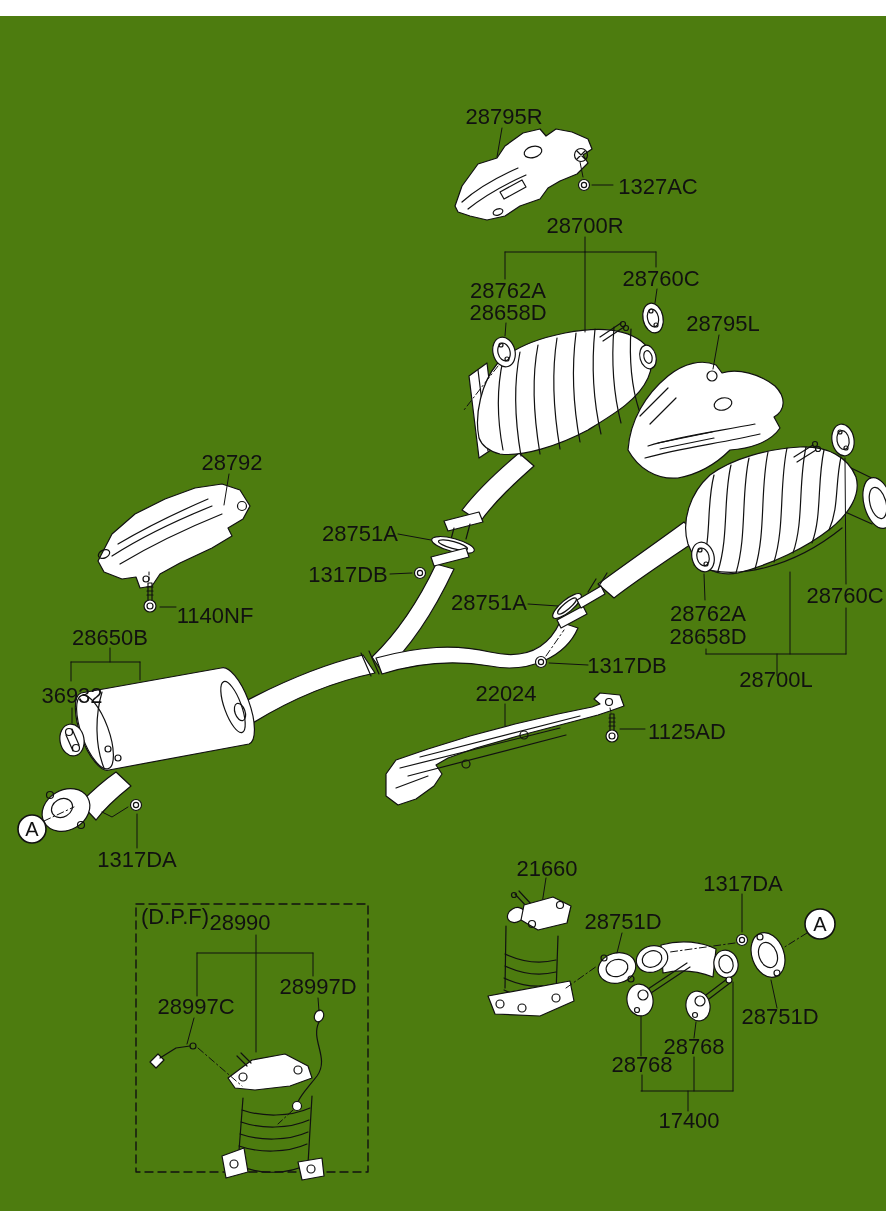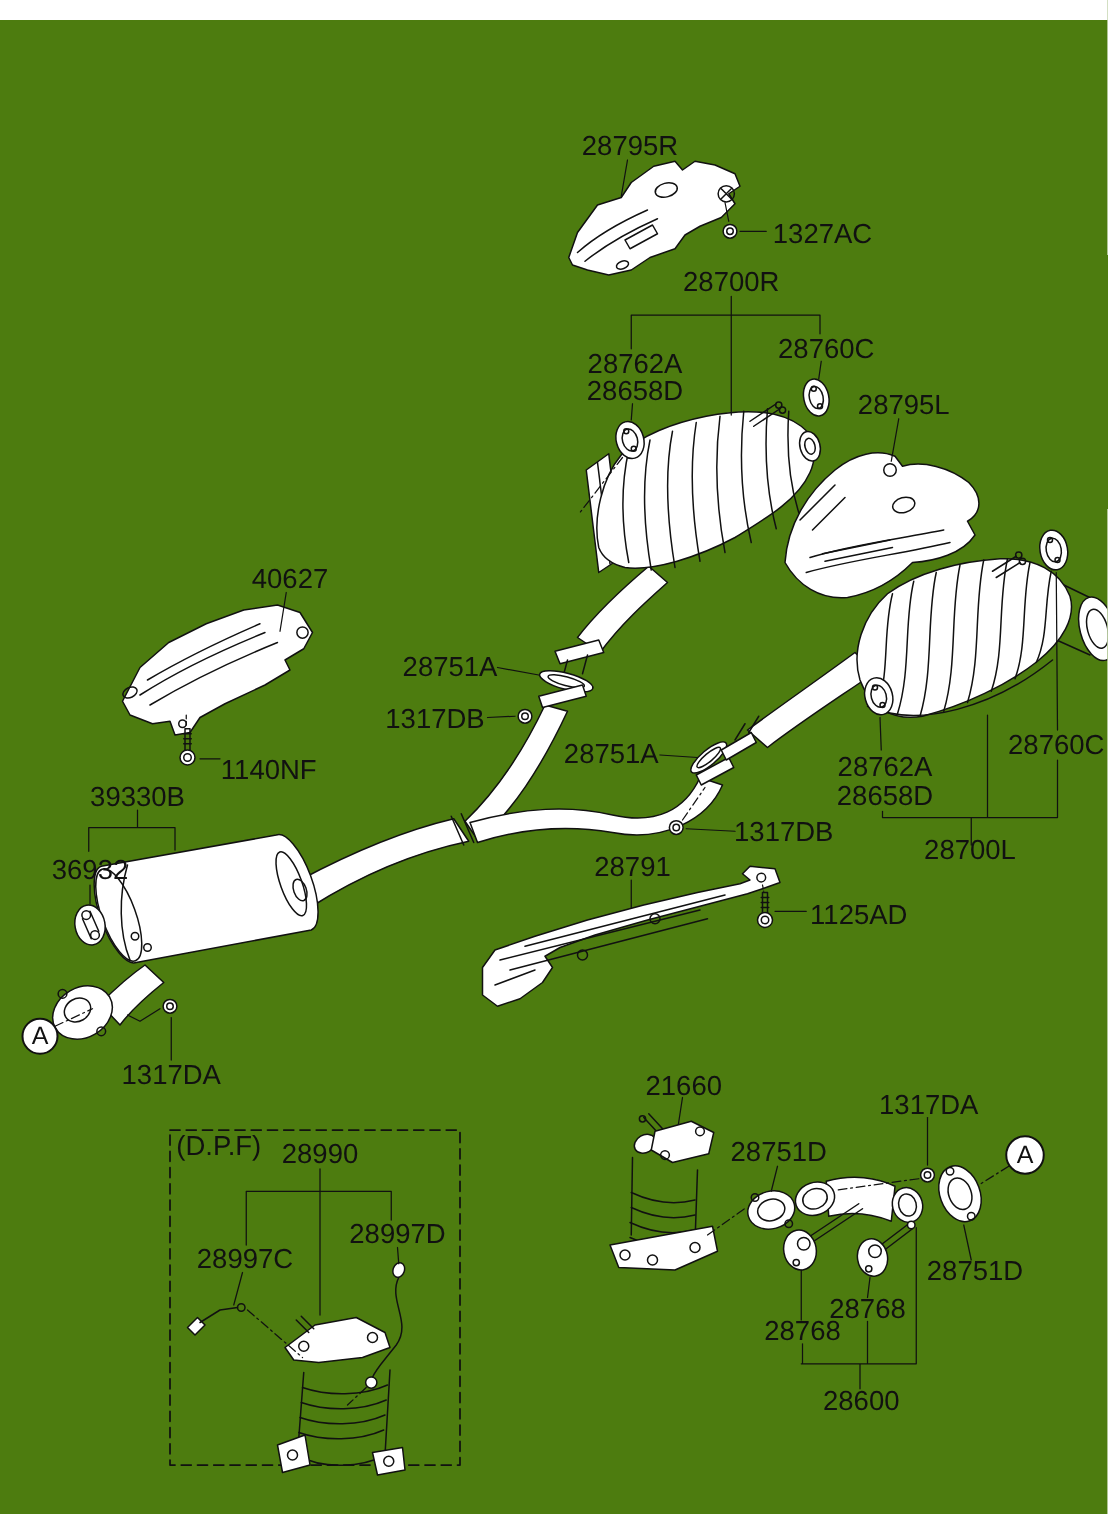--- a/index.html
+++ b/index.html
@@ -318,41 +318,41 @@
   </g>
 </svg>
 
   <div class="lbl" style="left:504px;top:101px">28795R</div>
   <div class="lbl" style="left:658px;top:171px">1327AC</div>
   <div class="lbl" style="left:585px;top:210px">28700R</div>
   <div class="lbl" style="left:508px;top:275px">28762A</div>
   <div class="lbl" style="left:508px;top:297px">28658D</div>
   <div class="lbl" style="left:661px;top:263px">28760C</div>
   <div class="lbl" style="left:723px;top:308px">28795L</div>
-  <div class="lbl" style="left:232px;top:447px">40627</div>
+  <div class="lbl" style="left:232px;top:447px">28792</div>
   <div class="lbl" style="left:360px;top:518px">28751A</div>
   <div class="lbl" style="left:348px;top:559px">1317DB</div>
   <div class="lbl" style="left:489px;top:587px">28751A</div>
   <div class="lbl" style="left:627px;top:650px">1317DB</div>
   <div class="lbl" style="left:215px;top:600px">1140NF</div>
-  <div class="lbl" style="left:110px;top:622px">39330B</div>
+  <div class="lbl" style="left:110px;top:622px">28650B</div>
   <div class="lbl" style="left:72px;top:680px">36932</div>
   <div class="lbl" style="left:708px;top:598px">28762A</div>
   <div class="lbl" style="left:708px;top:621px">28658D</div>
   <div class="lbl" style="left:845px;top:580px">28760C</div>
   <div class="lbl" style="left:776px;top:664px">28700L</div>
-  <div class="lbl" style="left:506px;top:678px">28791</div>
+  <div class="lbl" style="left:506px;top:678px">22024</div>
   <div class="lbl" style="left:687px;top:716px">1125AD</div>
   <div class="lbl marker" style="left:32px;top:813px">A</div>
   <div class="lbl" style="left:137px;top:844px">1317DA</div>
   <div class="lbl" style="left:175px;top:901px">(D.P.F)</div>
-  <div class="lbl" style="left:256px;top:907px">28990</div>
+  <div class="lbl" style="left:240px;top:907px">28990</div>
   <div class="lbl" style="left:196px;top:991px">28997C</div>
   <div class="lbl" style="left:318px;top:971px">28997D</div>
   <div class="lbl" style="left:547px;top:853px">21660</div>
   <div class="lbl" style="left:623px;top:906px">28751D</div>
   <div class="lbl" style="left:743px;top:868px">1317DA</div>
   <div class="lbl marker" style="left:820px;top:908px">A</div>
   <div class="lbl" style="left:780px;top:1001px">28751D</div>
   <div class="lbl" style="left:694px;top:1031px">28768</div>
   <div class="lbl" style="left:642px;top:1049px">28768</div>
-  <div class="lbl" style="left:689px;top:1105px">28600</div>
+  <div class="lbl" style="left:689px;top:1105px">17400</div>
 </div>
 
 </body></html>

